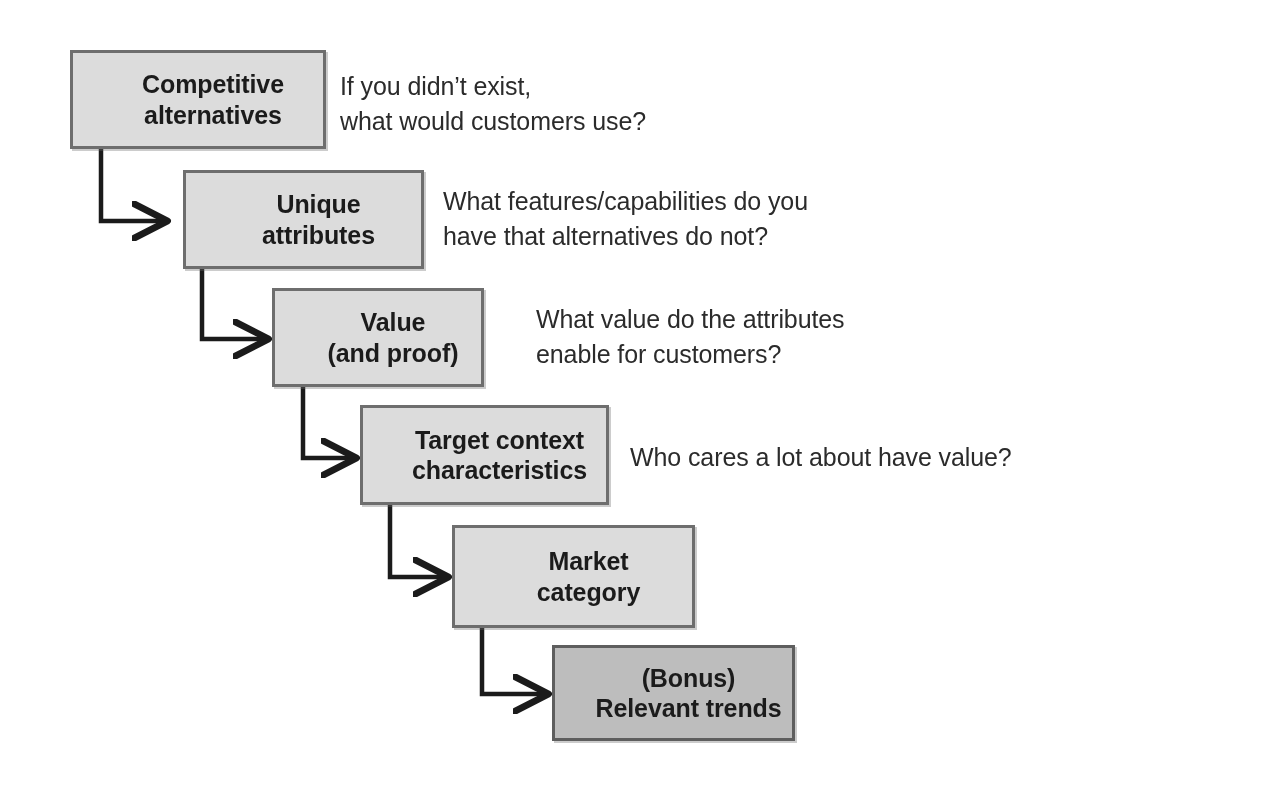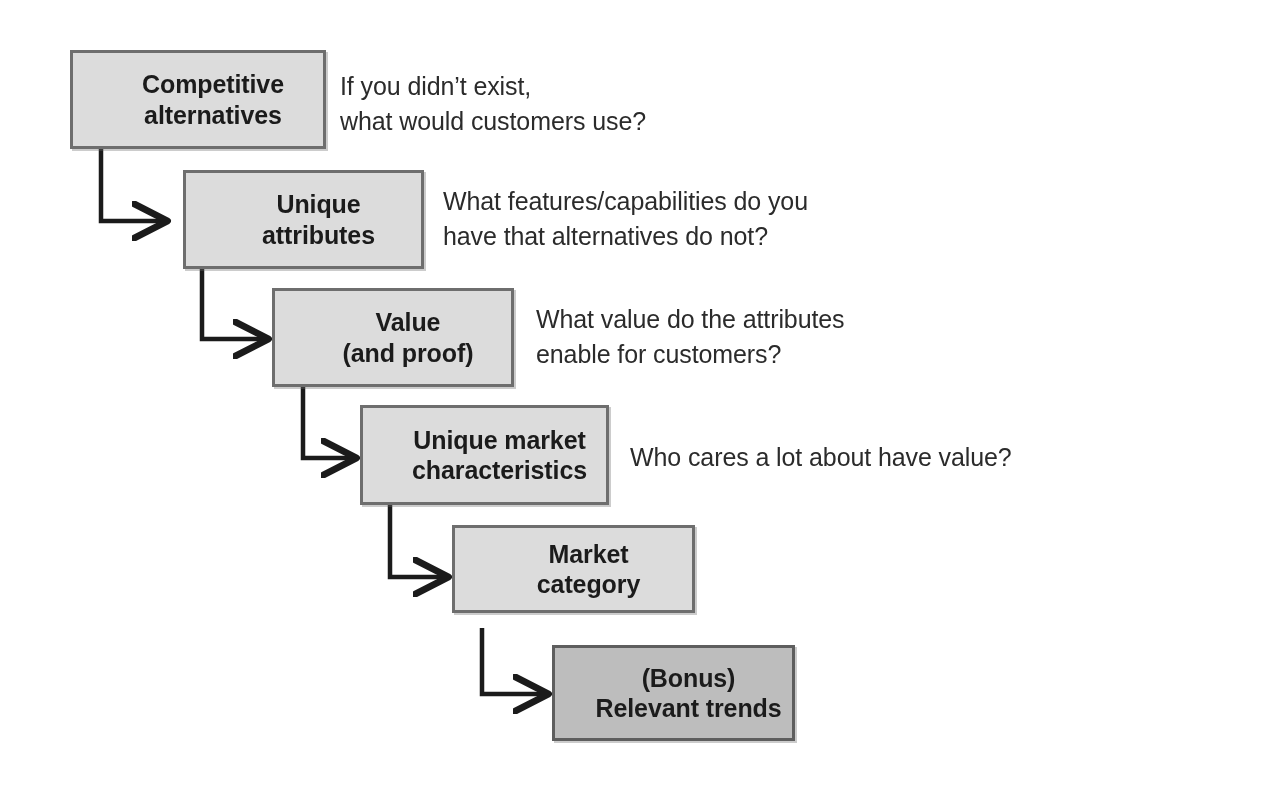--- a/index.html
+++ b/index.html
@@ -92,34 +92,34 @@
   <div class="annotation" style="left:340px; top:69px; width:420px;">If you didn’t exist,
 what would customers use?</div>
 
   <div class="step-box" style="left:183px; top:170px; width:241px; height:99px;">
     <span class="step-label">Unique
 attributes</span>
   </div>
   <div class="annotation" style="left:443px; top:184px; width:520px;">What features/capabilities do you
 have that alternatives do not?</div>
 
-  <div class="step-box" style="left:272px; top:288px; width:242px; height:99px;">
+  <div class="step-box" style="left:272px; top:288px; width:212px; height:99px;">
     <span class="step-label">Value
 (and proof)</span>
   </div>
   <div class="annotation" style="left:536px; top:302px; width:460px;">What value do the attributes
 enable for customers?</div>
 
   <div class="step-box" style="left:360px; top:405px; width:249px; height:100px;">
-    <span class="step-label">Unique market
+    <span class="step-label">Target context
 characteristics</span>
   </div>
   <div class="annotation" style="left:630px; top:440px; width:470px;">Who cares a lot about have value?</div>
 
-  <div class="step-box" style="left:452px; top:525px; width:243px; height:88px;">
+  <div class="step-box" style="left:452px; top:525px; width:243px; height:103px;">
     <span class="step-label">Market
 category</span>
   </div>
 
   <div class="step-box bonus" style="left:552px; top:645px; width:243px; height:96px;">
     <span class="step-label">(Bonus)
 Relevant trends</span>
   </div>
 
 </div>

